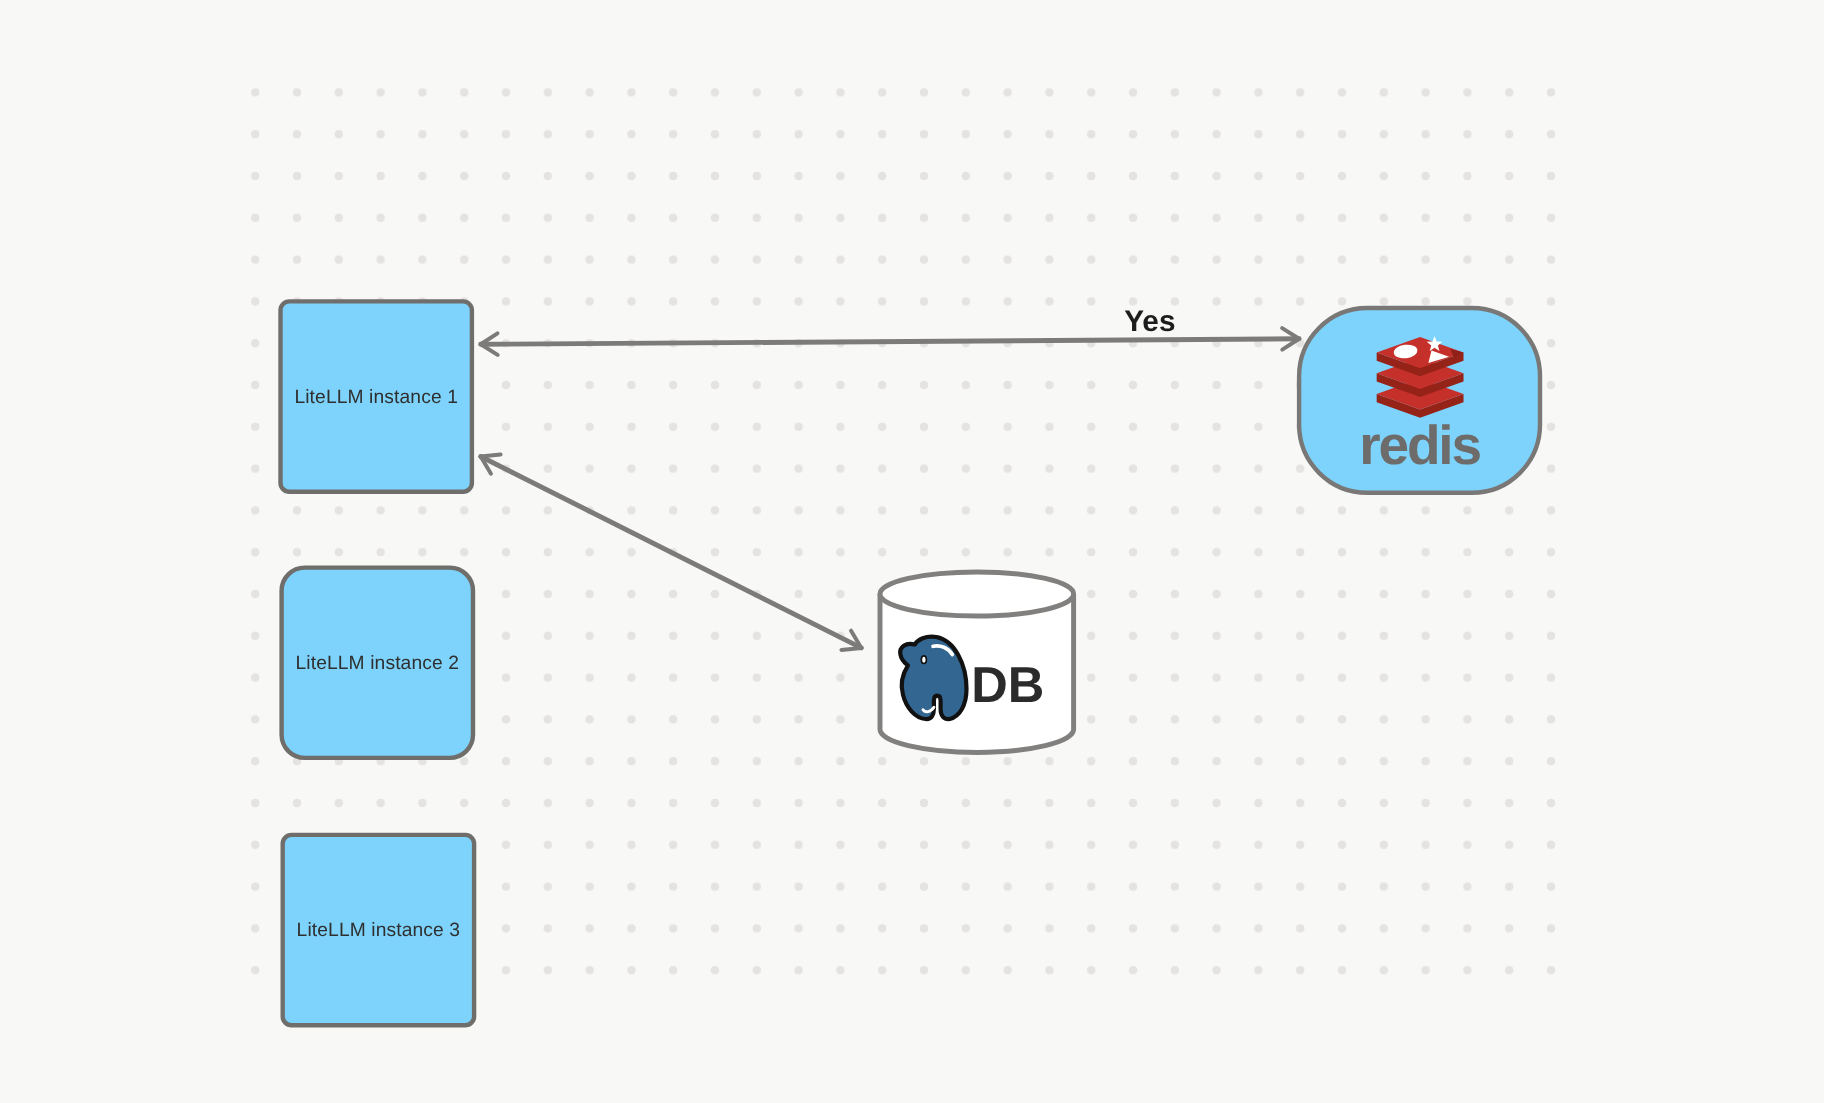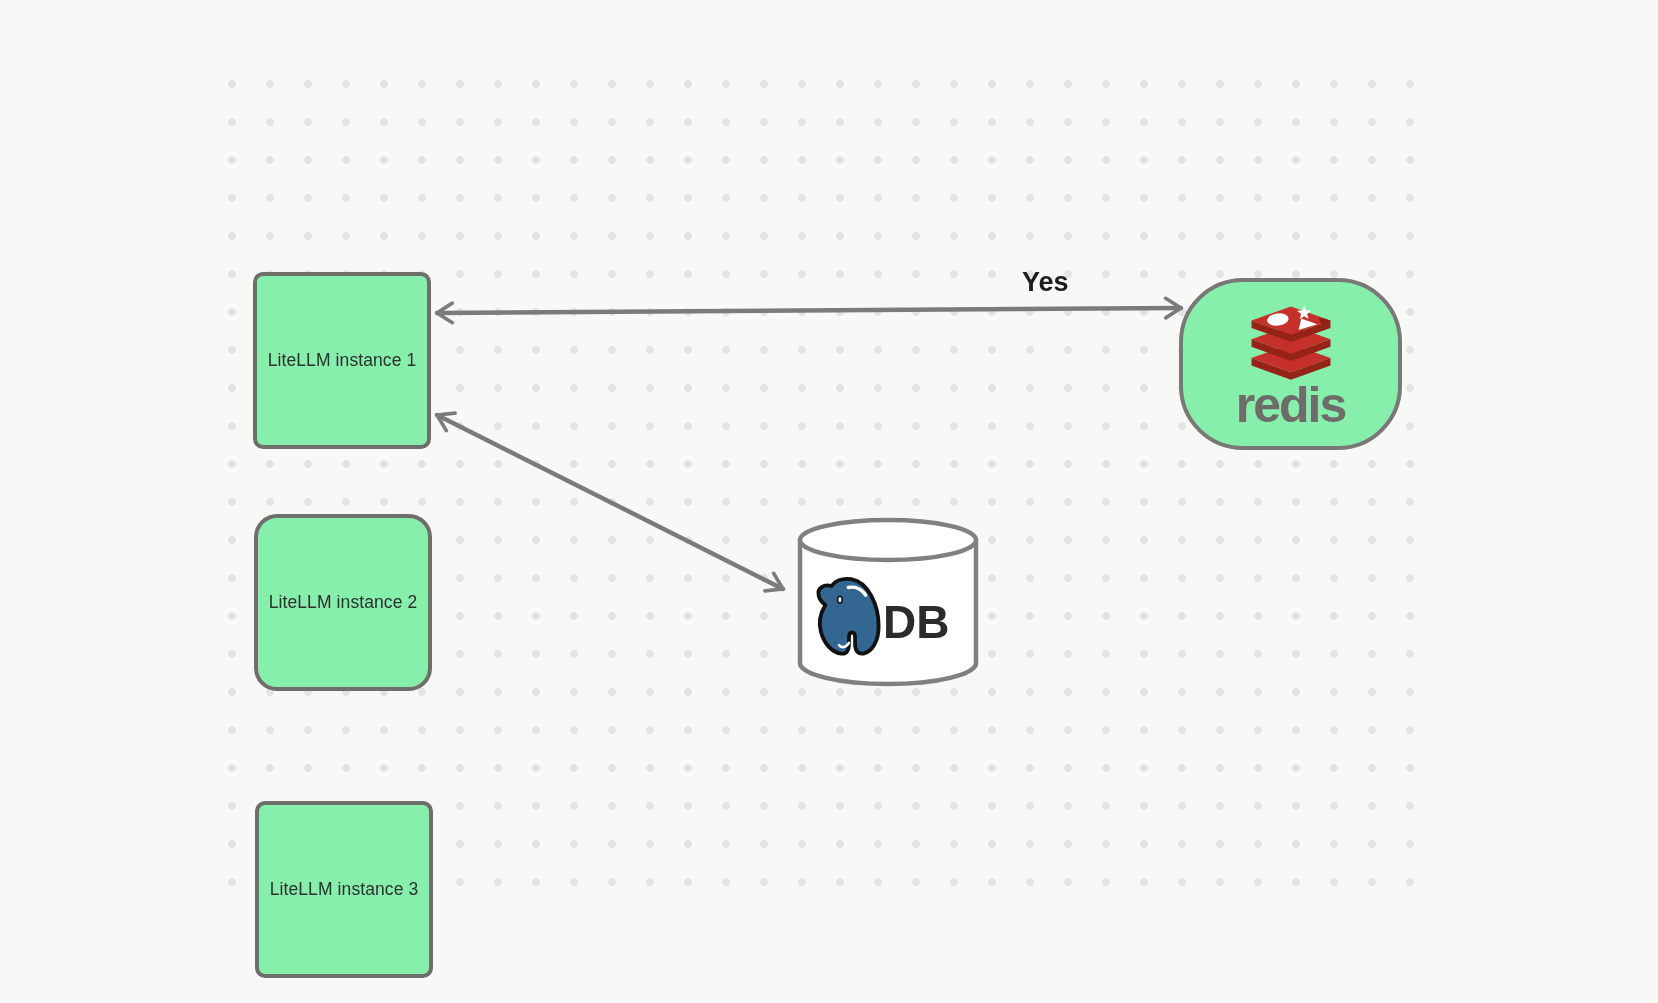--- a/index.html
+++ b/index.html
@@ -11,46 +11,46 @@
   }
   .canvas{position:relative;width:1658px;height:1003px;}
   .dots{
     position:absolute;left:213px;top:65px;width:1216px;height:836px;
     background-image:radial-gradient(circle, #e5e3e1 3.6px, transparent 4.2px);
     background-size:38px 38px;
     background-position:0 0;
   }
   .node{
     position:absolute;box-sizing:border-box;
-    background:#86efac;border:4px solid #706e6b;border-radius:10px;
+    background:#7dd3fc;border:4px solid #706e6b;border-radius:10px;
     display:flex;align-items:center;justify-content:center;
   }
   .node-label{
     font-size:17.5px;color:#2f2f2f;letter-spacing:0.1px;
   }
   .inst{width:178px;height:177px;}
   #inst1{left:253px;top:272px;}
   #inst2{left:254px;top:514px;border-radius:23px;}
-  #inst3{left:255px;top:801px;text-align:right;}
+  #inst3{left:255px;top:757px;text-align:right;}
   .redis-node{
     left:1179px;top:278px;width:223px;height:172px;border-radius:64px;
     border-color:#7a7876;flex-direction:column;padding-top:6px;align-items:center;
   }
   .redis-word{
     font-size:50px;font-weight:bold;color:#6e6c6a;letter-spacing:-2px;
     line-height:1;margin-top:-4px;
   }
   .edges-layer{position:absolute;left:0;top:0;pointer-events:none;}
   .edge-line{pointer-events:stroke;}
   .edge-label{
     position:absolute;font-size:27px;font-weight:bold;color:#1d1d1d;
     white-space:pre;line-height:1.1;
   }
   #edge1-label{left:492px;top:279px;}
-  #edge1-response{left:1022px;top:268px;}
+  #edge1-response{left:1022px;top:278px;}
   #edge2-label{left:577px;top:453px;}
   .cyl{position:absolute;left:795px;top:517px;width:186px;height:173px;}
   .cyl-content{position:absolute;left:0;top:0;width:186px;height:173px;}
   .pg-icon{position:absolute;left:16px;top:58px;width:76px;height:82px;}
   .db-word{
     position:absolute;left:88px;top:82px;
     font-size:46px;font-weight:600;color:#2b2b2b;line-height:1;
   }
   .redis-icon{width:94px;height:80px;}
 </style>

